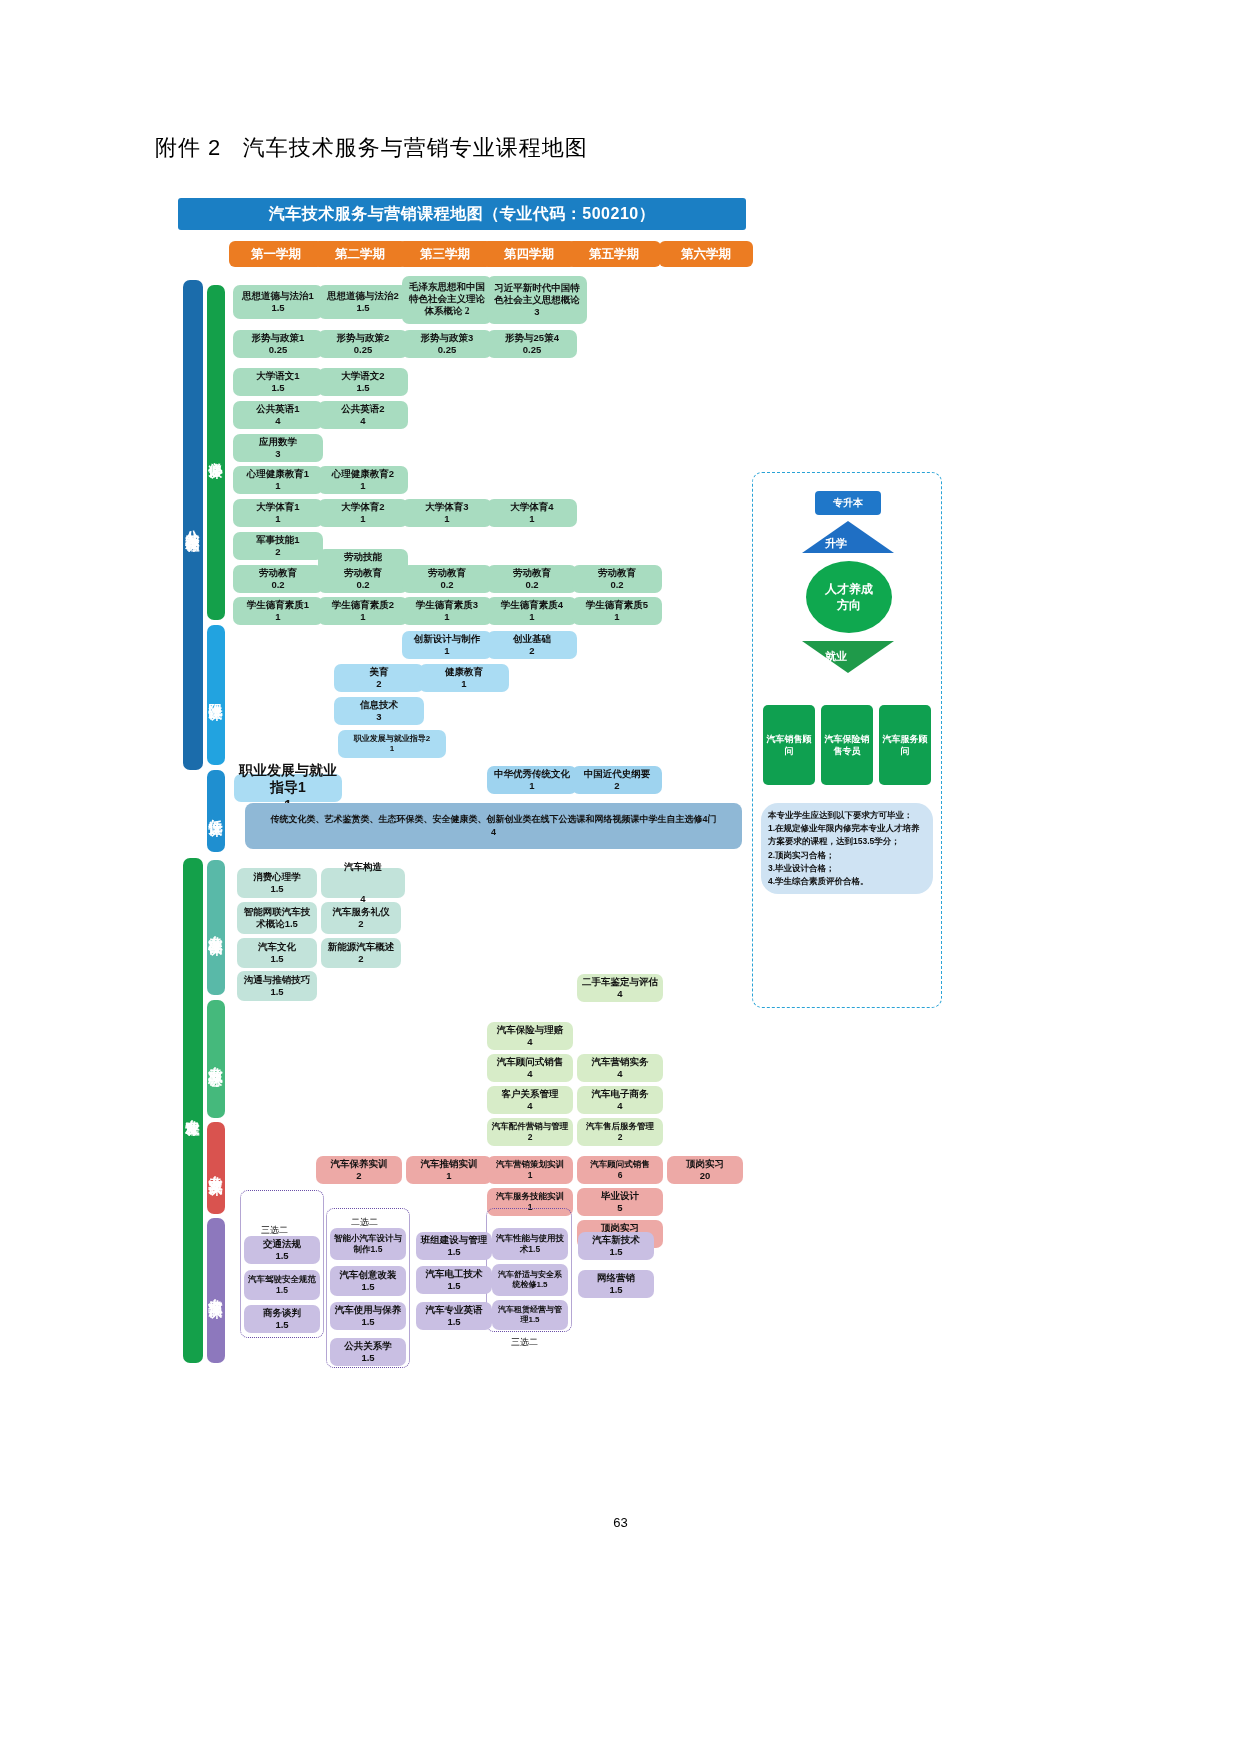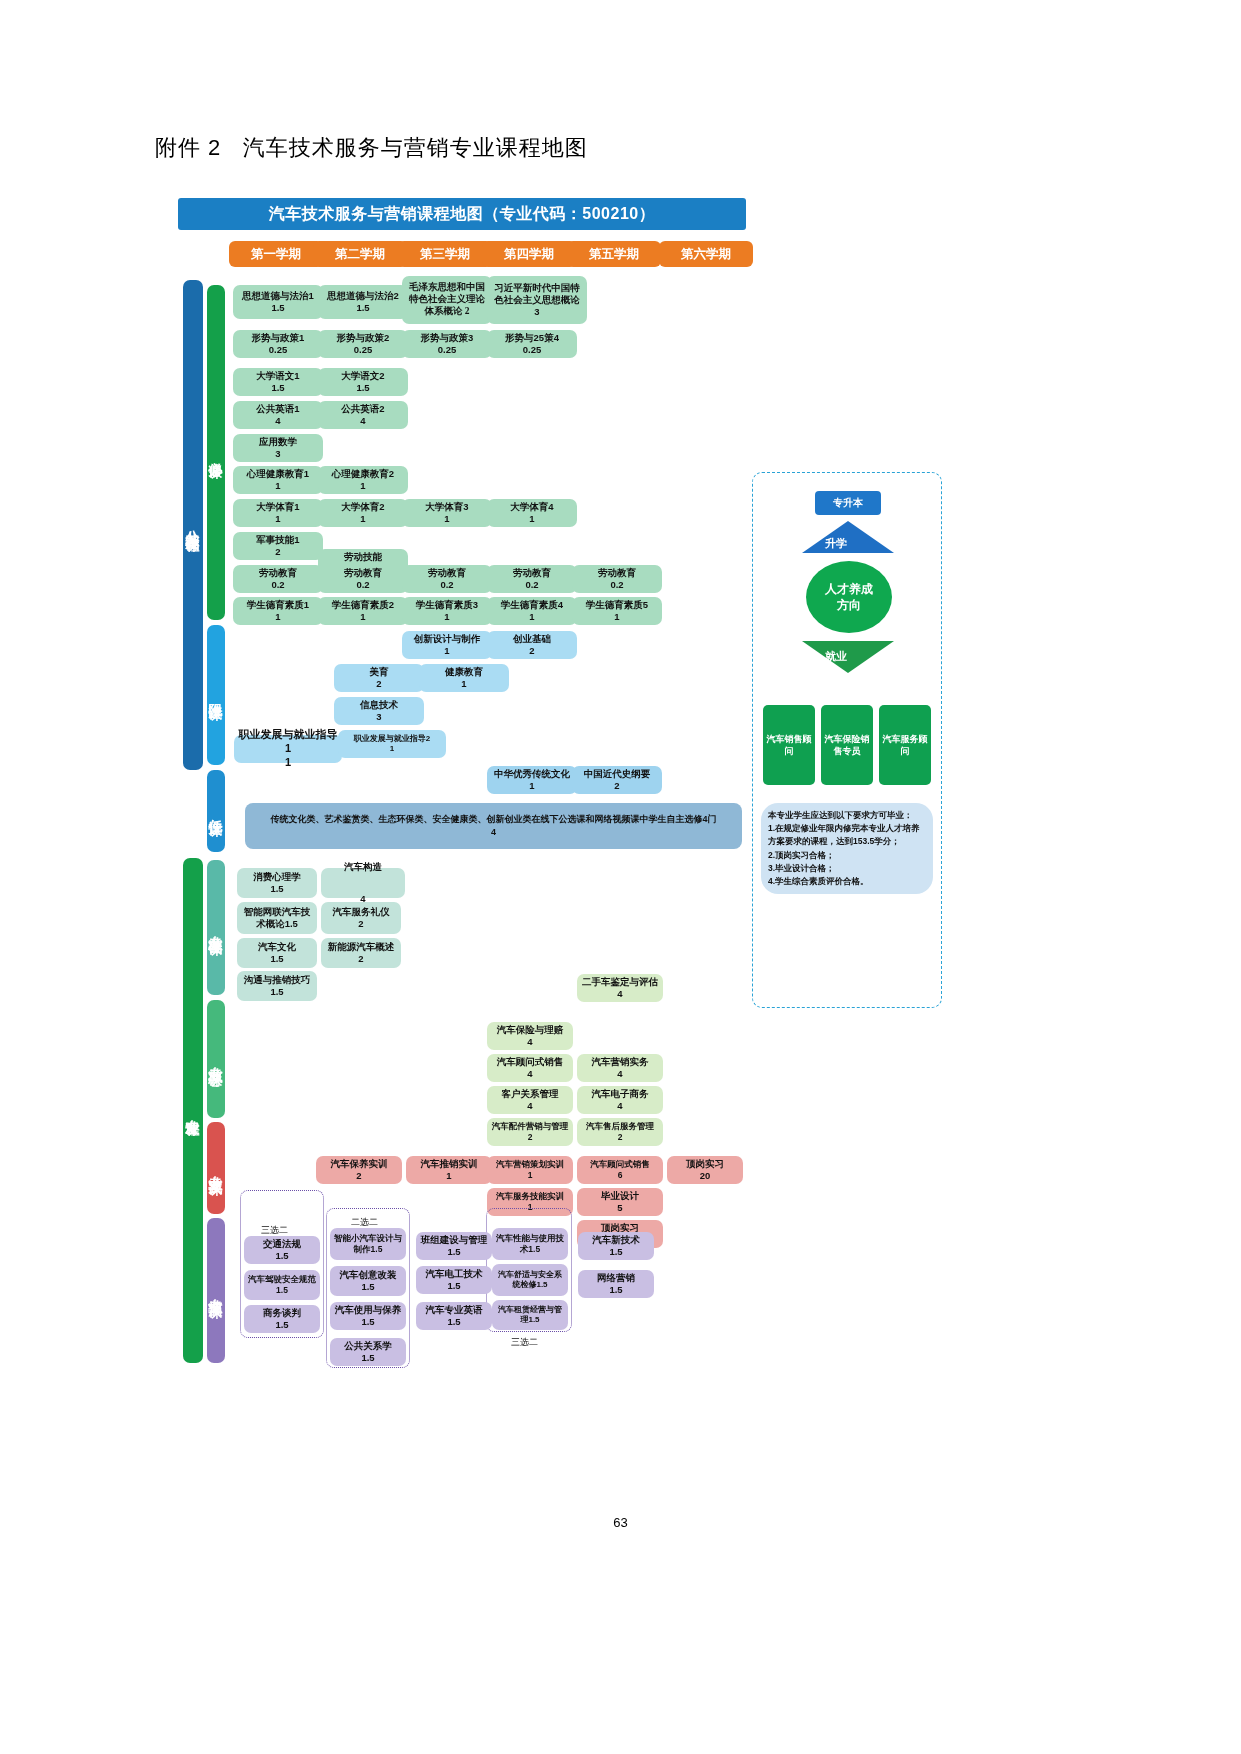--- a/index.html
+++ b/index.html
@@ -351,21 +351,21 @@
   <div class="abs box c-blue" style="left:419px;top:664px;width:90px;height:28px;">
     <span class="nm">健康教育</span>
     <span class="cr">1</span>
   </div>
 
   <div class="abs box c-blue" style="left:334px;top:697px;width:90px;height:28px;">
     <span class="nm">信息技术</span>
     <span class="cr">3</span>
   </div>
 
-  <div class="abs box c-blue" style="left:234px;top:735px;width:108px;height:28px;font-size:11px;">
+  <div class="abs box c-blue" style="left:234px;top:774px;width:108px;height:28px;font-size:14px;">
     <span class="nm">职业发展与就业指导1</span>
     <span class="cr">1</span>
   </div>
   <div class="abs arrow arrow-blue" style="left:343px;top:739px;"></div>
   <div class="abs box c-blue" style="left:338px;top:730px;width:108px;height:28px;font-size:8px;">
     <span class="nm">职业发展与就业指导2</span>
     <span class="cr">1</span>
   </div>
 
   <div class="abs box c-blue2" style="left:487px;top:766px;width:90px;height:28px;">

